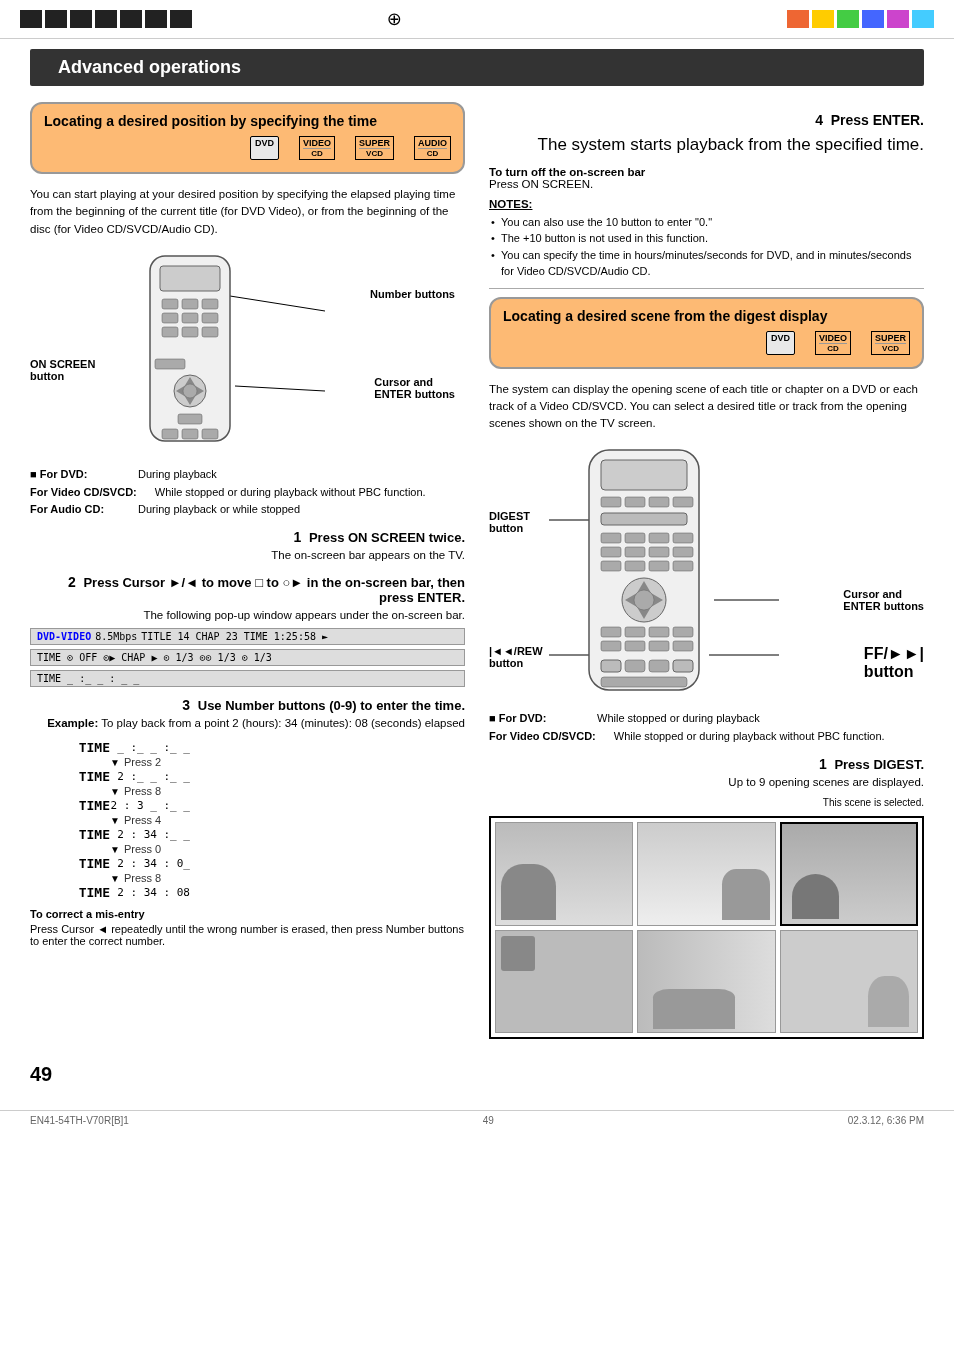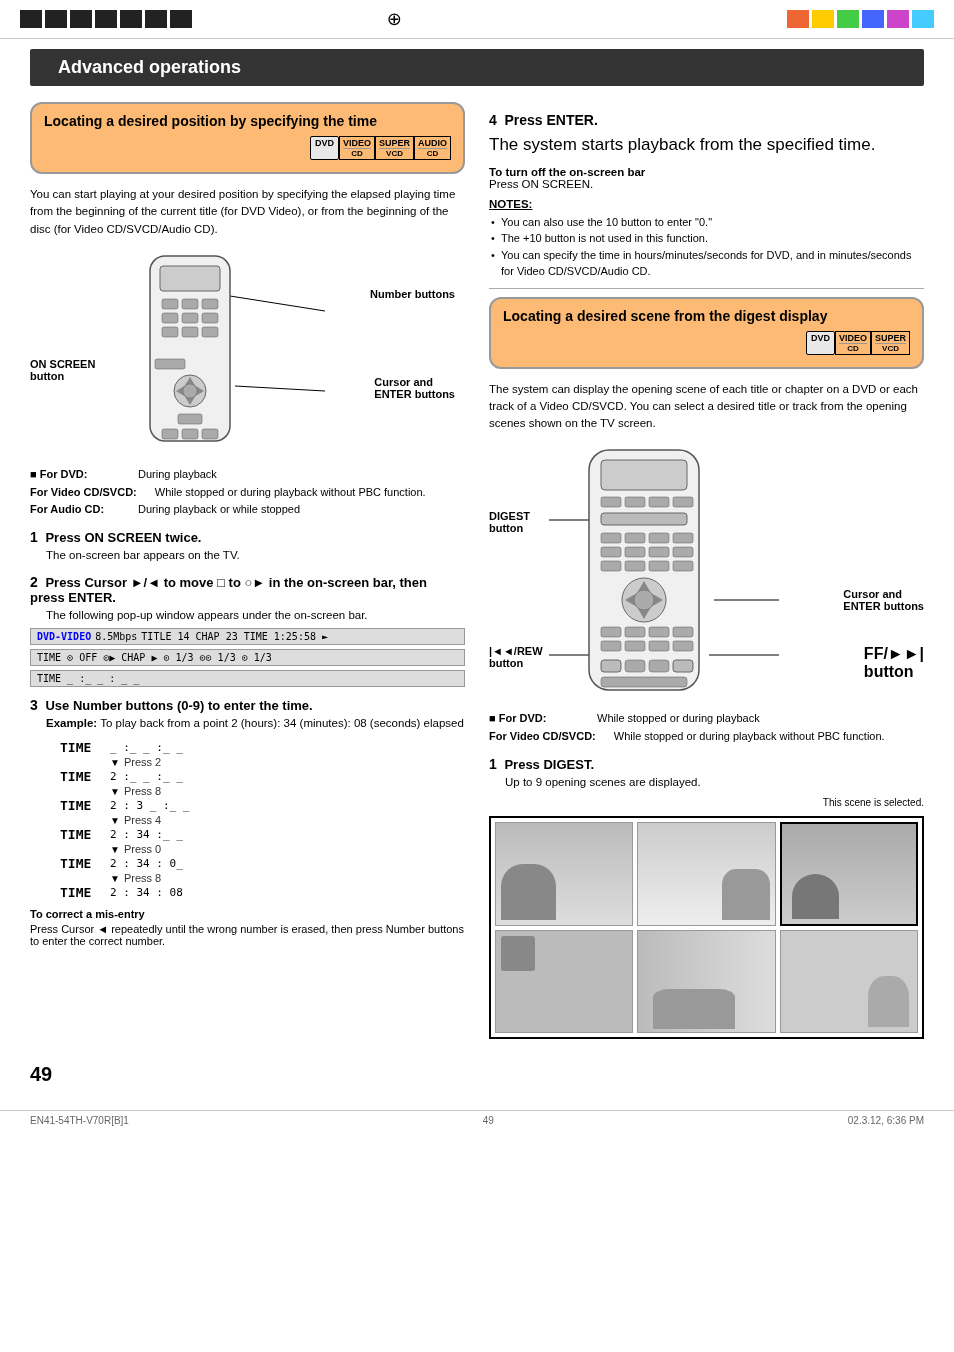--- a/index.html
+++ b/index.html
@@ -72,21 +72,21 @@
     }
     .section-title {
       font-size: 14px;
       font-weight: bold;
       line-height: 1.3;
     }
 
     
     .badge-row {
       display: flex;
-      gap: 0;
+      gap: 20px;
       justify-content: flex-end;
       margin-top: 6px;
       margin-bottom: 4px;
     }
     .badge {
       font-size: 9px;
       font-weight: bold;
       padding: 1px 4px;
       border: 1px solid #000;
       border-radius: 2px;
@@ -133,20 +133,21 @@
     }
     .usage-label {
       font-weight: bold;
       min-width: 90px;
       white-space: nowrap;
     }
 
     
     .step {
       margin: 10px 0 6px 0;
+      text-align: right;
     }
     .step-number {
       font-size: 14px;
       font-weight: bold;
       margin-right: 4px;
     }
     .step-title {
       font-size: 13px;
       font-weight: bold;
     }

